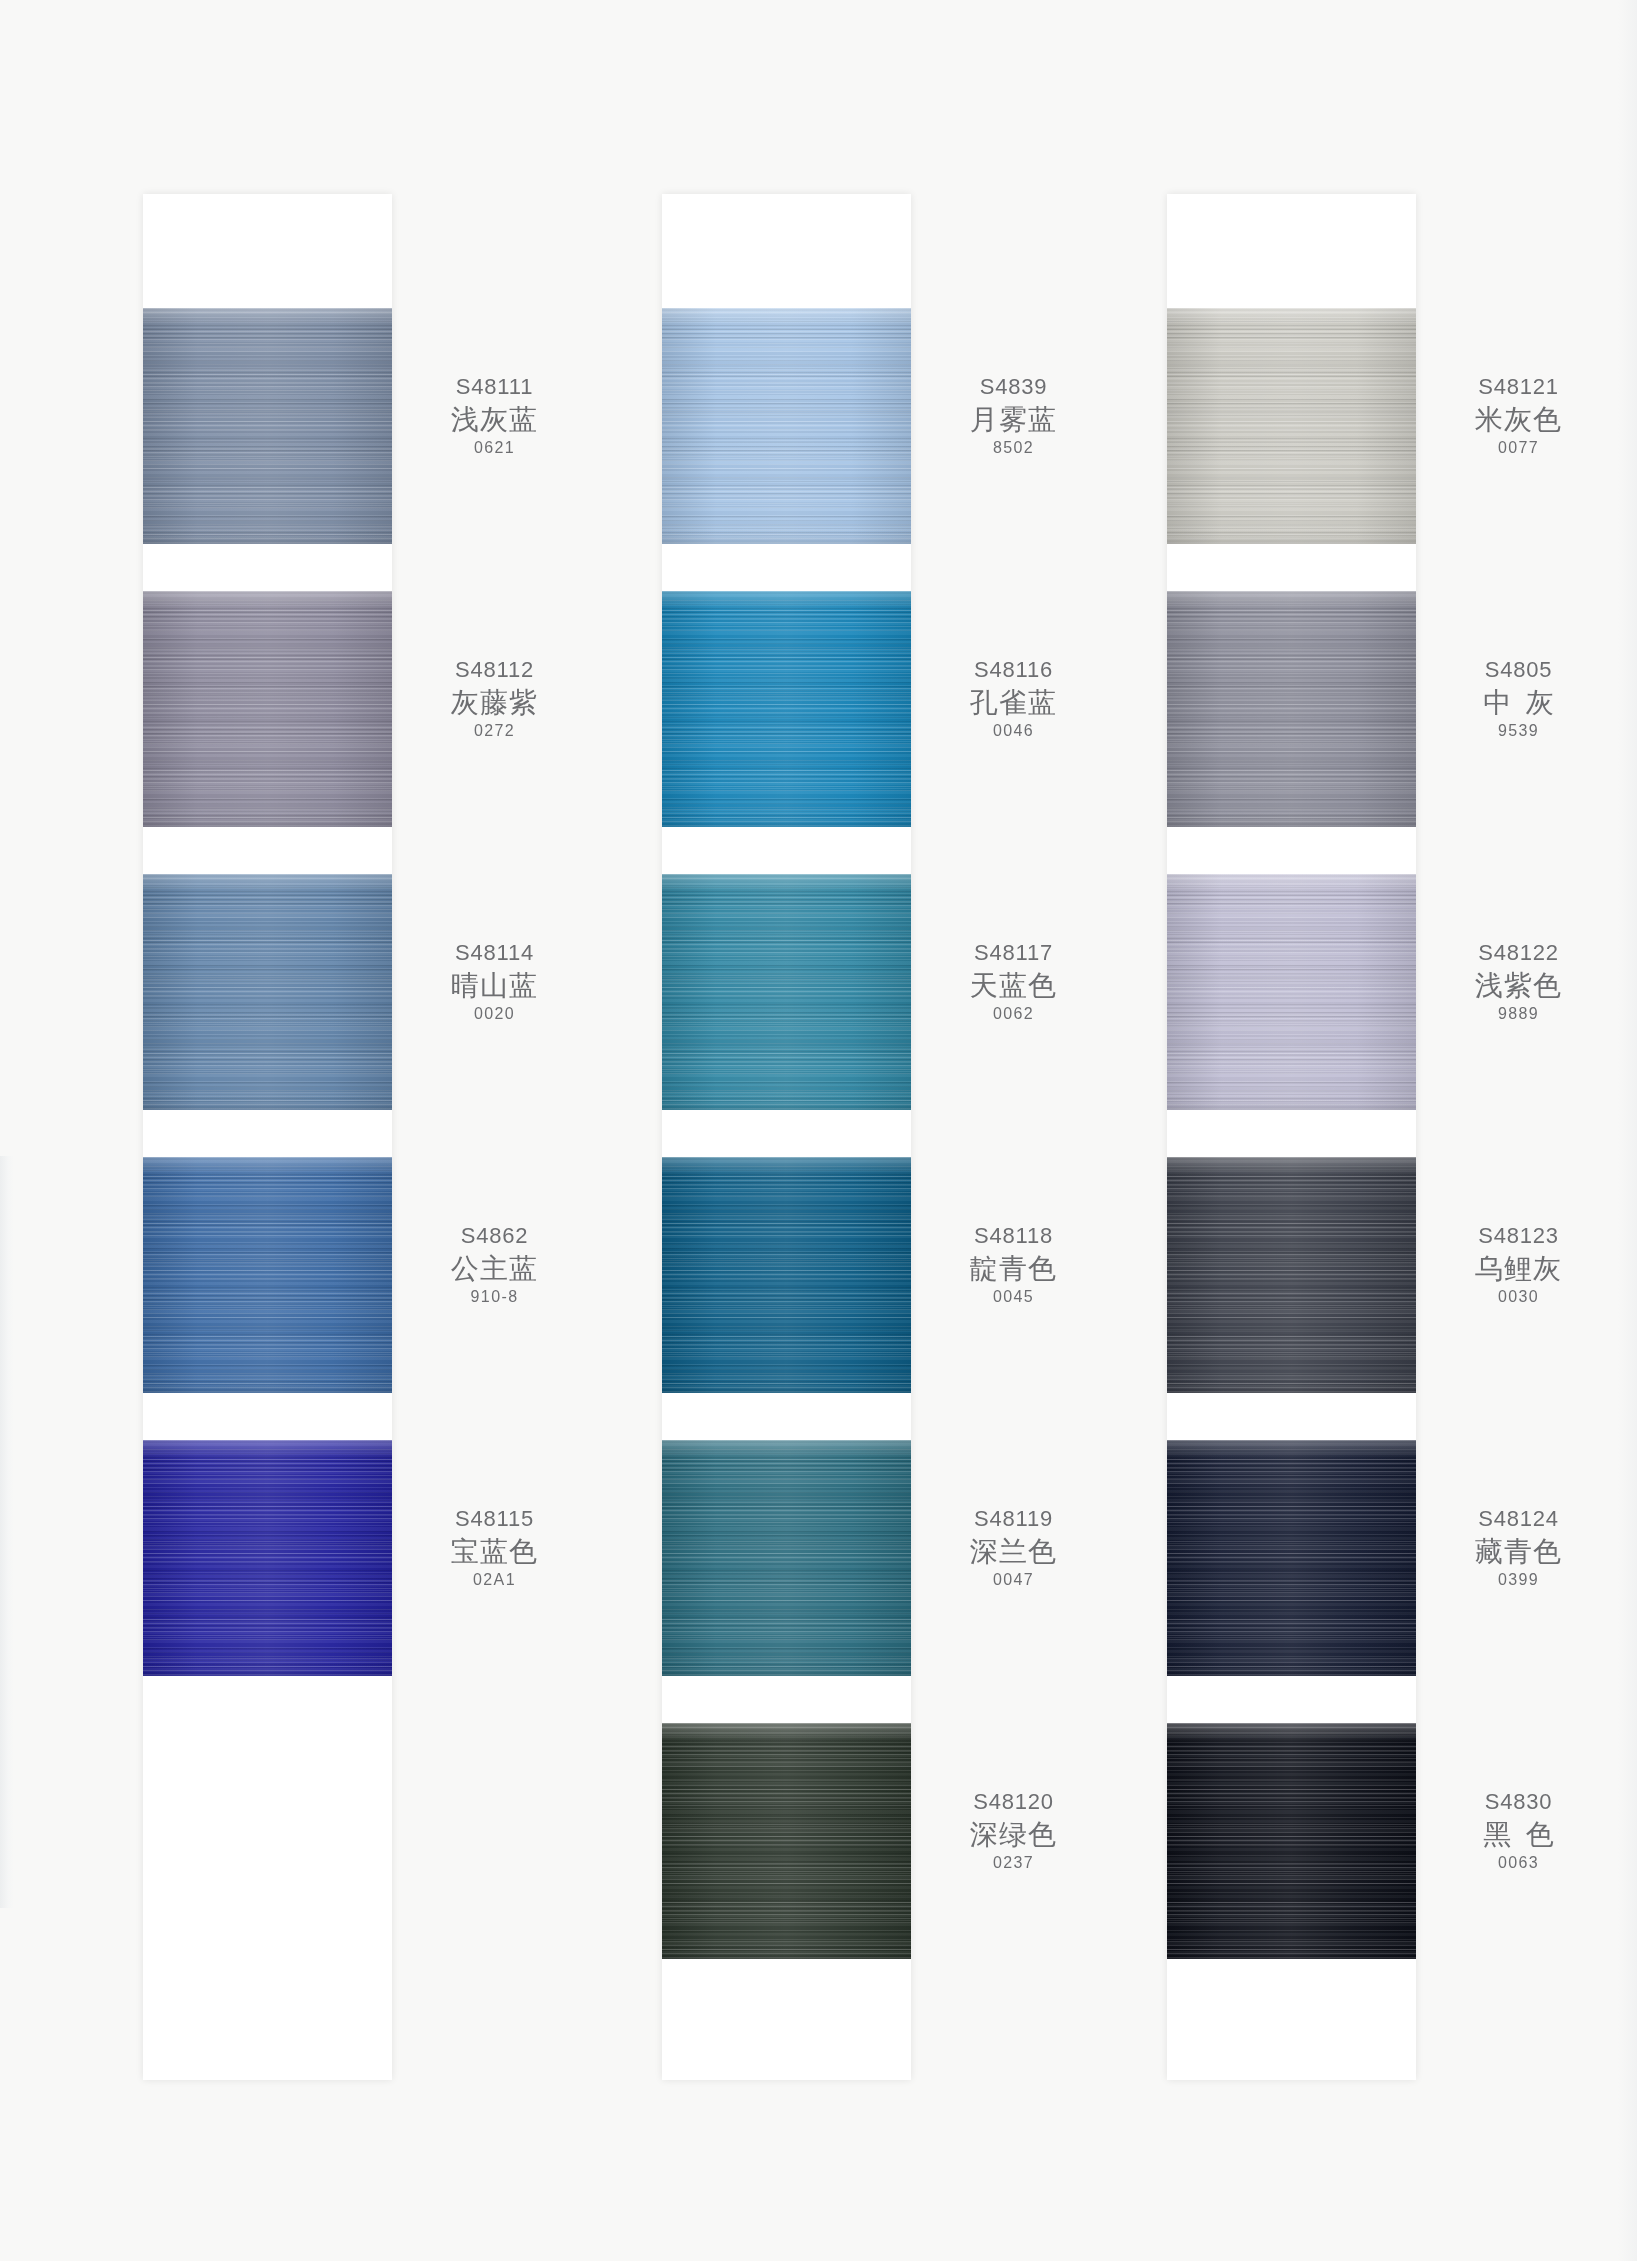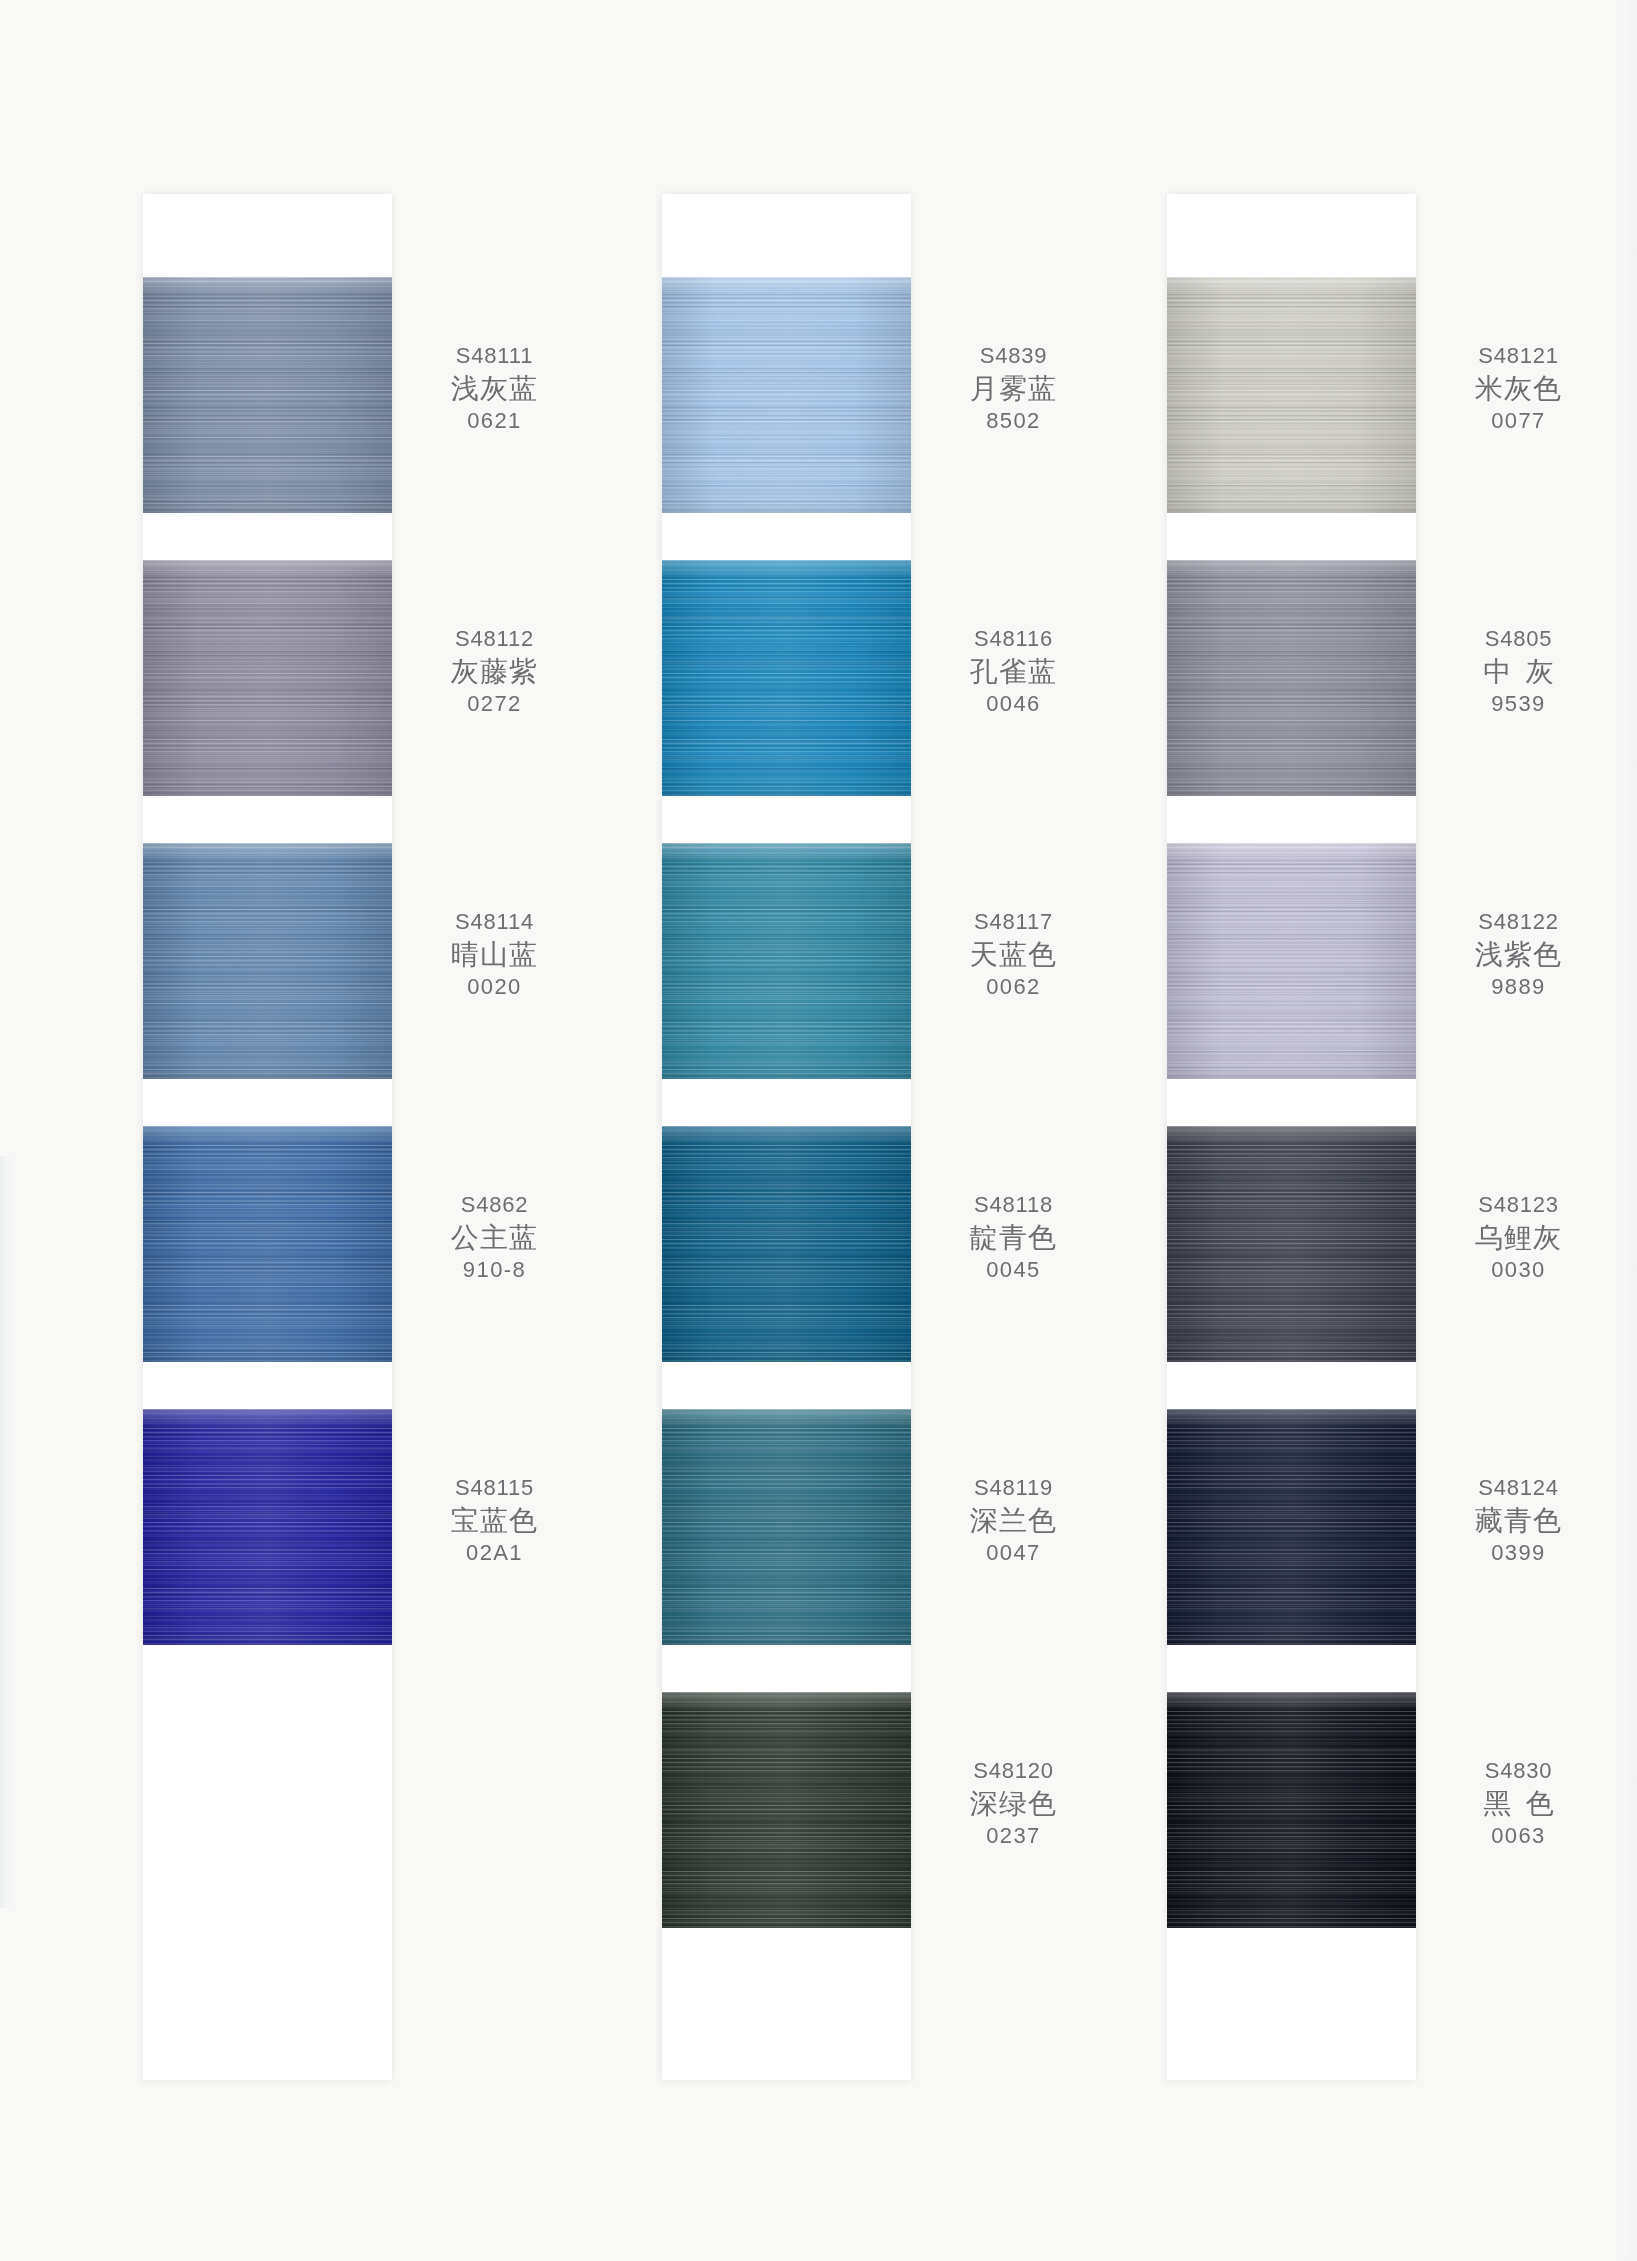--- a/index.html
+++ b/index.html
@@ -43,21 +43,21 @@
     width:249px;
     height:1886px;
     background:#ffffff;
     box-shadow:0 0 7.7px rgba(0,0,0,0.09);
   }
 
   .swatch-list{
     position:absolute;
     top:0;left:0;
     width:249px;
-    padding-top:83px;
+    padding-top:114px;
   }
 
   .swatch-row{
     position:relative;
     height:283px;
   }
 
   .swatch{
     position:absolute;
     left:0;top:0;
@@ -134,21 +134,21 @@
   }
   .label .cname{
     font-size:28px;
     letter-spacing:1.1px;
   }
   .label .cname.wide{
     letter-spacing:14.4px;
     padding-left:14.4px;
   }
   .label .num{
-    font-size:22px;
+    font-size:16px;
     letter-spacing:1.4px;
   }
 </style>
 </head>
 <body>
 
 <div class="page-edge-left"></div>
 <div class="page-edge-right"></div>
 
 <div class="board" id="board">

